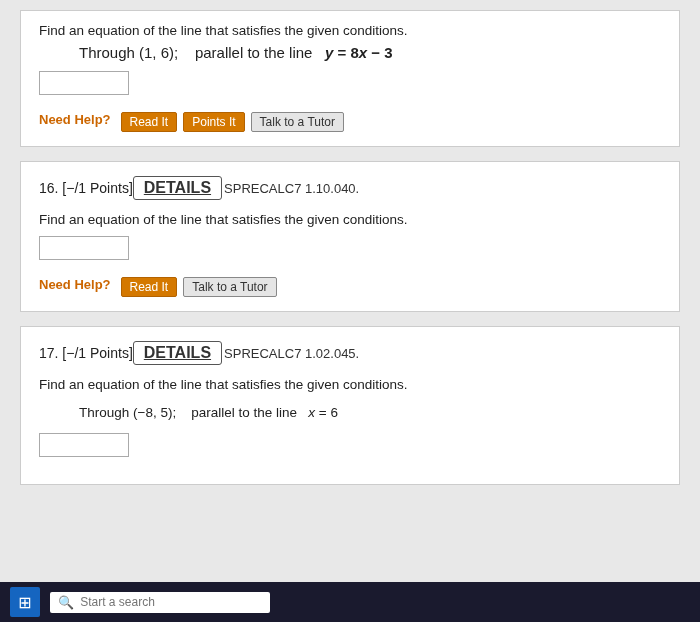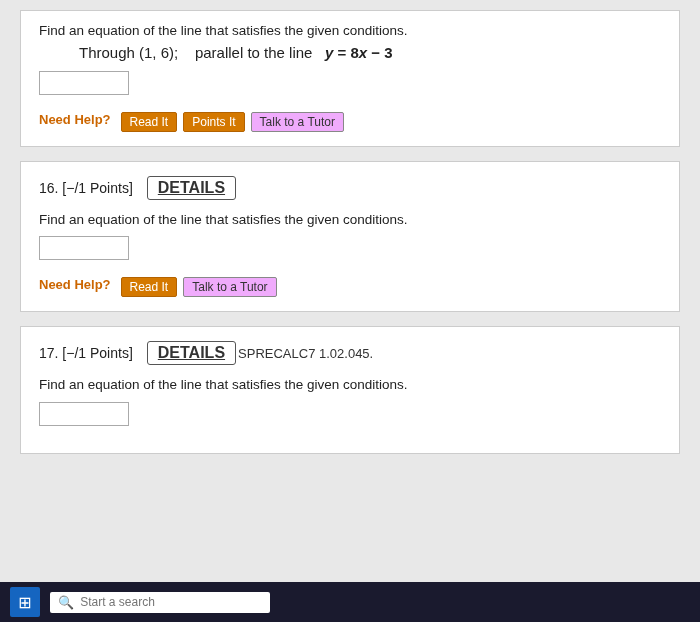--- a/index.html
+++ b/index.html
@@ -31,21 +31,21 @@
 
     .problem-header {
       display: flex;
       align-items: center;
       margin-bottom: 10px;
     }
 
     .problem-number {
       font-size: 14px;
       color: #222;
-      margin-right: 14px;
+      margin-right: 0;
     }
 
     .details-btn {
       background: #fff;
       border: 1.5px solid #555;
       border-radius: 3px;
       padding: 2px 10px;
       font-size: 16px;
       font-weight: bold;
       color: #333;
@@ -102,21 +102,21 @@
       color: #fff;
       border: 1px solid #b36200;
       border-radius: 2px;
       padding: 2px 8px;
       font-size: 12px;
       cursor: pointer;
       white-space: nowrap;
     }
 
     .help-btn-outline {
-      background: #f0abfc;
+      background: #e5e5e5;
       color: #333;
       border: 1px solid #888;
       border-radius: 2px;
       padding: 2px 8px;
       font-size: 12px;
       cursor: pointer;
       white-space: nowrap;
     }
 
     .math-var {
@@ -237,37 +237,45 @@
       <button class="help-btn">Read It</button>
       <button class="help-btn">Points It</button>
       <button class="help-btn-outline">Talk to a Tutor</button>
     </div>
   </div>
 
   <div class="problem-block">
     <div class="problem-header">
       <span class="problem-number">16.  [−/1 Points]</span>
       <button class="details-btn">DETAILS</button>
+      <span class="problem-code">SPRECALC7 1.10.040.</span>
     </div>
     <div class="problem-text">Find an equation of the line that satisfies the given conditions.</div>
     <div class="answer-box"></div>
     <div class="need-help-row">
       <span class="need-help-label">Need Help?</span>
       <button class="help-btn">Read It</button>
       <button class="help-btn-outline">Talk to a Tutor</button>
     </div>
   </div>
 
   <div class="problem-block">
     <div class="problem-header">
       <span class="problem-number">17.  [−/1 Points]</span>
       <button class="details-btn">DETAILS</button>
       <span class="problem-code">SPRECALC7 1.02.045.</span>
     </div>
     <div class="problem-text">Find an equation of the line that satisfies the given conditions.</div>
+    <div class="problem-condition">
+      <span>Through (−8, 5);</span>
+      &nbsp;&nbsp;
+      <span>parallel to the line</span>
+      &nbsp;
+      <span><span class="math-var">x</span> = 6</span>
+    </div>
     <div class="answer-box"></div>
   </div>
 
 </div>
 
 <div class="taskbar">
   <div class="taskbar-start">
     <span class="taskbar-start-icon">⊞</span>
   </div>
   <div class="taskbar-search">

